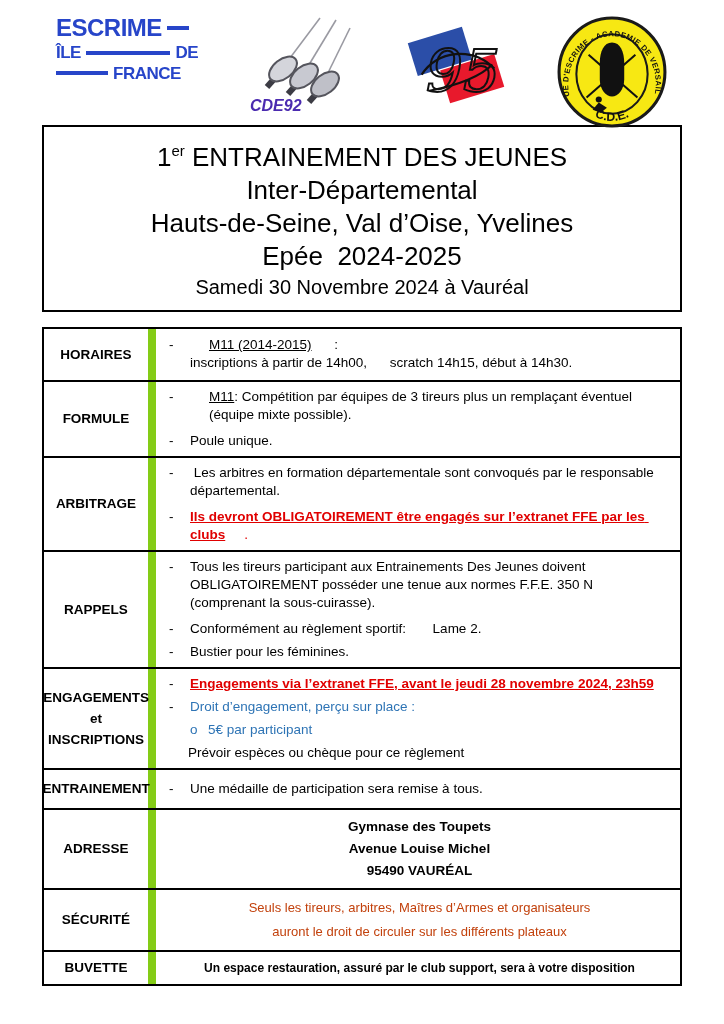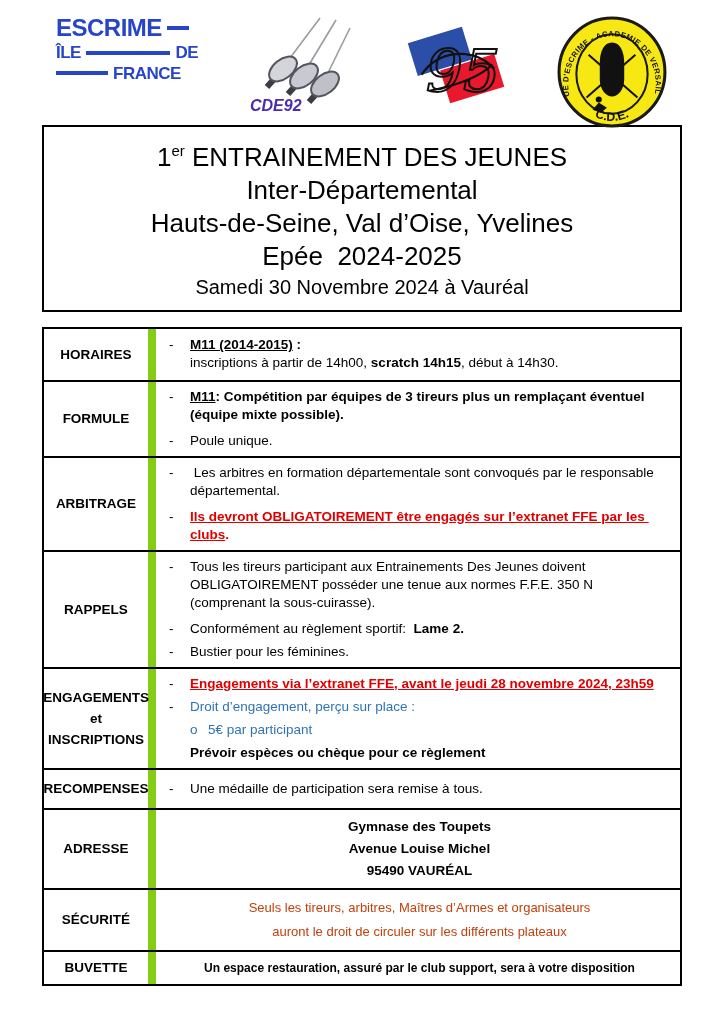--- a/index.html
+++ b/index.html
@@ -44,21 +44,21 @@
   .r4{min-height:93px}.r5{min-height:40px}.r6{min-height:68px}.r7{min-height:52px}.r8{min-height:34px}
 
   .bl { display:flex; }
   .gap { margin-top:8px; }
   .gap-sm { margin-top:5px; }
   .bl .dash { width:21px; flex:none; }
   .bl .txt { flex:1; }
   .cont { margin-left:21px; }
   .sub { margin-left:21px; }
   .sub .dash { width:18px; }
-  .b { font-weight:bold; }
+  .b { font-weight:normal;margin-left:19px; }
   .u { text-decoration:underline; }
   .red-u { color:#e00000; font-weight:bold; text-decoration:underline; }
   .red { color:#e00000; }
   .blue { color:#2e74b5; }
   .center-stack { align-items:center; text-align:center; }
   .addr { font-weight:bold; line-height:22px; }
   .sec { color:#c2410c; font-weight:normal; font-size:13px; line-height:24px; }
   .buv { font-weight:bold; font-size:12px; }
 </style>
 </head>
@@ -177,21 +177,21 @@
       </div>
       <div class="cell-content">
         <div class="bl"><span class="dash">-</span><span class="txt"><span class="red-u">Engagements via l’extranet FFE, avant le jeudi 28 novembre 2024, 23h59</span></span></div>
         <div class="bl gap-sm"><span class="dash">-</span><span class="txt blue">Droit d’engagement, perçu sur place :</span></div>
         <div class="bl sub gap-sm"><span class="dash blue">o</span><span class="txt blue">5€ par participant</span></div>
         <div class="cont b gap-sm">Prévoir espèces ou chèque pour ce règlement</div>
       </div>
     </div>
 
     <div class="drow r5">
-      <div class="cell-label">RECOMPENSES</div>
+      <div class="cell-label">ENTRAINEMENT</div>
       <div class="cell-content">
         <div class="bl"><span class="dash">-</span><span class="txt">Une médaille de participation sera remise à tous.</span></div>
       </div>
     </div>
 
     <div class="drow r6">
       <div class="cell-label">ADRESSE</div>
       <div class="cell-content center-stack">
         <div class="addr">Gymnase des Toupets</div>
         <div class="addr">Avenue Louise Michel</div>

